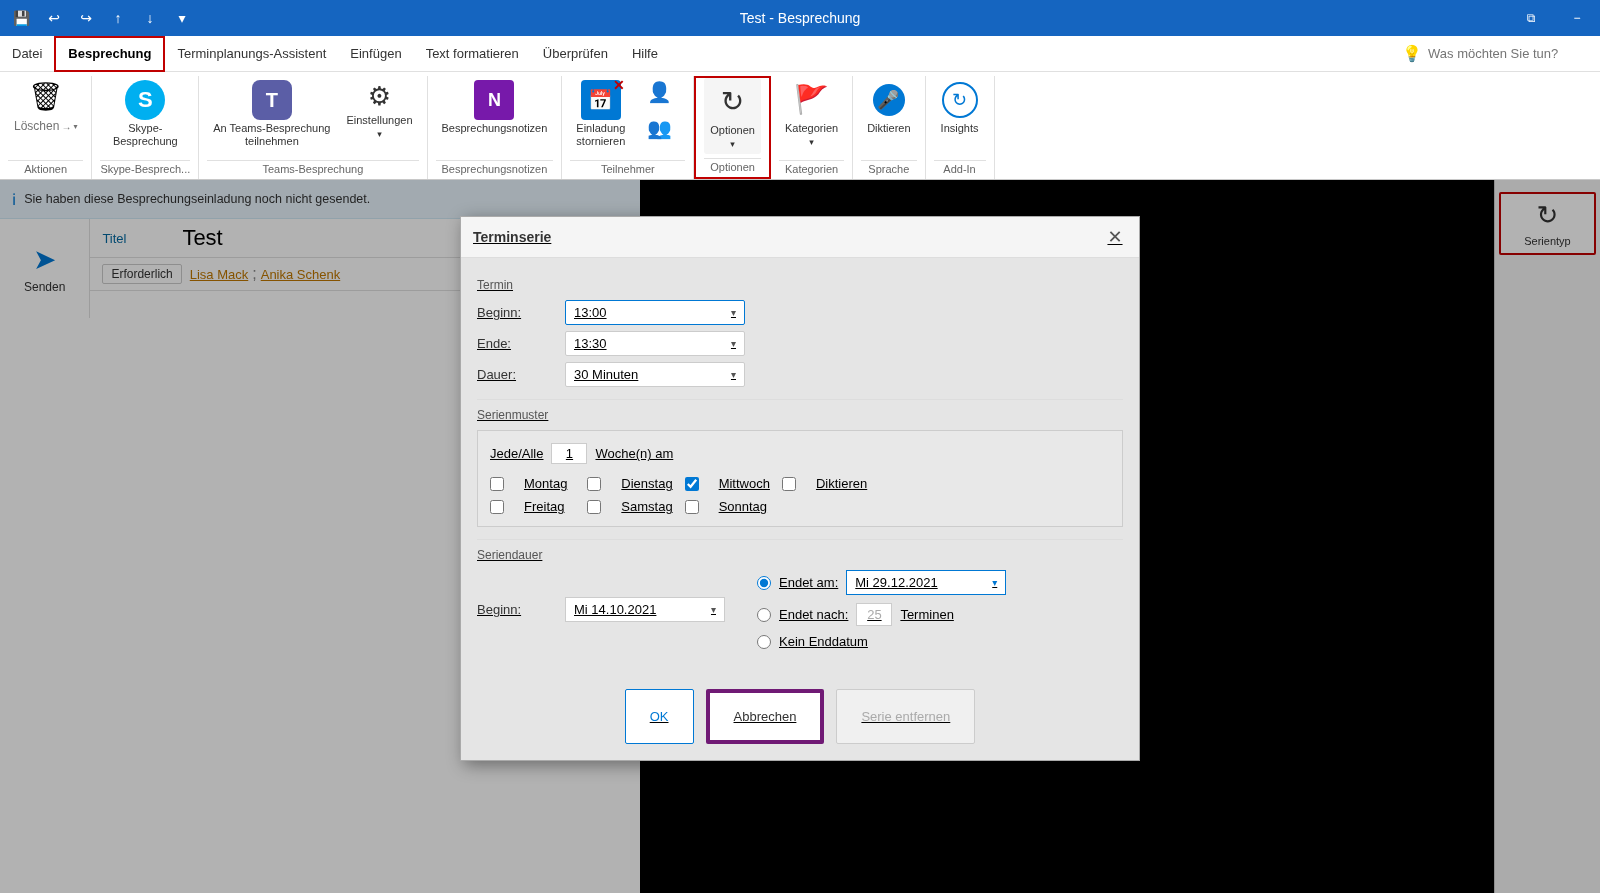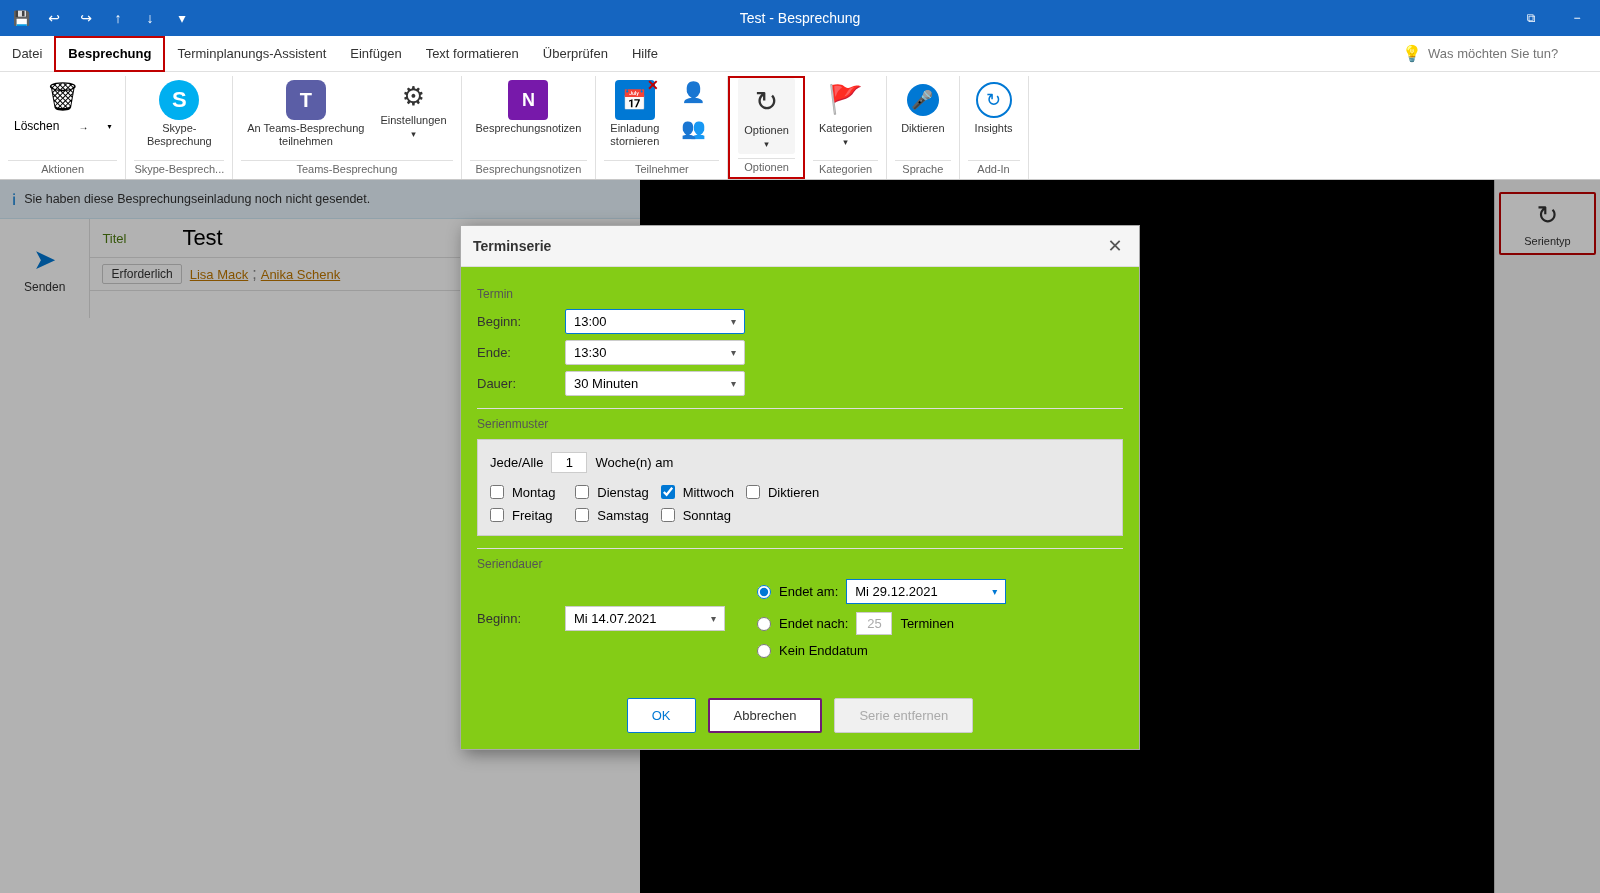--- a/index.html
+++ b/index.html
@@ -254,21 +254,21 @@
       border-bottom: 1px solid #d0e8f5;
     }
     .info-icon { color: #0078d4; font-size: 16px; }
     .form-row {
       display: flex;
       align-items: center;
       border-bottom: 1px solid #e0e0e0;
       padding: 6px 12px;
     }
     .form-label {
-      color: #4d7c0f;
+      color: #0369a1;
       font-size: 13px;
       width: 80px;
       flex-shrink: 0;
     }
     .form-value {
       font-size: 13px;
       color: #333;
       flex: 1;
     }
     .form-value.title-value { font-size: 22px; font-weight: 400; color: #000; }
@@ -295,25 +295,26 @@
       display: flex;
       flex-direction: column;
       align-items: center;
       gap: 4px;
       cursor: pointer;
       padding: 8px;
       border-radius: 3px;
     }
     .send-icon { font-size: 28px; color: #0078d4; }
     .modal {
-      background: #84cc16;
+      background: #e5e5e5;
       width: 680px;
-      margin-top: 29px;
+      margin-top: 20px;
       border: 1px solid #aaa;
       box-shadow: 4px 4px 16px rgba(0,0,0,0.4);
+      text-decoration: underline;
     }
     .modal-titlebar {
       background: #f5f5f5;
       padding: 8px 12px;
       display: flex;
       align-items: center;
       justify-content: space-between;
       border-bottom: 1px solid #ddd;
     }
     .modal-title { font-size: 14px; font-weight: 600; color: #333; }
@@ -403,22 +404,22 @@
       accent-color: #0078d4;
       cursor: pointer;
     }
     .day-grid {
       display: grid;
       grid-template-columns: repeat(4, 1fr);
       gap: 8px 12px;
     }
     .day-item {
       display: flex;
-      align-items: flex-start;
-      gap: 8px;
+      align-items: flex-end;
+      gap: 20px;
       font-size: 13px;
     }
     .interval-row {
       display: flex;
       align-items: center;
       gap: 8px;
       font-size: 13px;
     }
     .interval-input {
       border: 1px solid #ccc;
@@ -466,23 +467,23 @@
       background: #fff;
       border: 1px solid #0078d4;
       color: #0078d4;
       padding: 6px 24px;
       font-size: 13px;
       cursor: pointer;
       border-radius: 2px;
     }
     .btn-secondary {
       background: #fff;
-      border: 2px solid #701a75;
+      border: 4px solid #701a75;
       color: #333;
-      padding: 8px 24px;
+      padding: 16px 24px;
       font-size: 13px;
       cursor: pointer;
       border-radius: 2px;
     }
     .btn-disabled {
       background: #f0f0f0;
       border: 1px solid #ccc;
       color: #aaa;
       padding: 6px 24px;
       font-size: 13px;
@@ -562,21 +563,21 @@
   </div>
 
   <div class="ribbon">
 
     <div class="ribbon-group">
       <div class="ribbon-group-items">
         <div class="delete-btn-wrap">
           <div class="delete-btn-top">
             <span style="font-size:28px;">🗑</span>
           </div>
-          <div style="display:flex;align-items:center;gap:19px;padding:2px 6px;cursor:pointer;font-size:12px;color:#000000;">
+          <div style="display:flex;align-items:center;gap:2px;padding:2px 6px;cursor:pointer;font-size:12px;color:#737373;">
             <span>Löschen</span>
             <span style="font-size:10px;">→</span>
             <span style="font-size:8px;">▾</span>
           </div>
         </div>
       </div>
       <div class="ribbon-group-label">Aktionen</div>
     </div>
 
     <div class="ribbon-group">
@@ -808,21 +809,21 @@
             </div>
           </div>
 
           <hr class="divider">
 
           <div class="section-label">Seriendauer</div>
           <div class="duration-section">
             <div class="duration-row">
               <span class="duration-label">Beginn:</span>
               <div class="date-select">
-                <span>Mi 14.07.2021</span>
+                <span>Mi 14.10.2021</span>
                 <span class="chevron">▾</span>
               </div>
 
               <div class="end-options" style="margin-left:24px;">
                 <div class="end-option-row">
                   <input type="radio" class="radio-input" name="endtype" checked="" style="">
                   <span>Endet am:</span>
                   <div class="date-select-blue">
                     <span>Mi 29.12.2021</span>
                     <span class="chevron" style="color:#0078d4;">▾</span>

